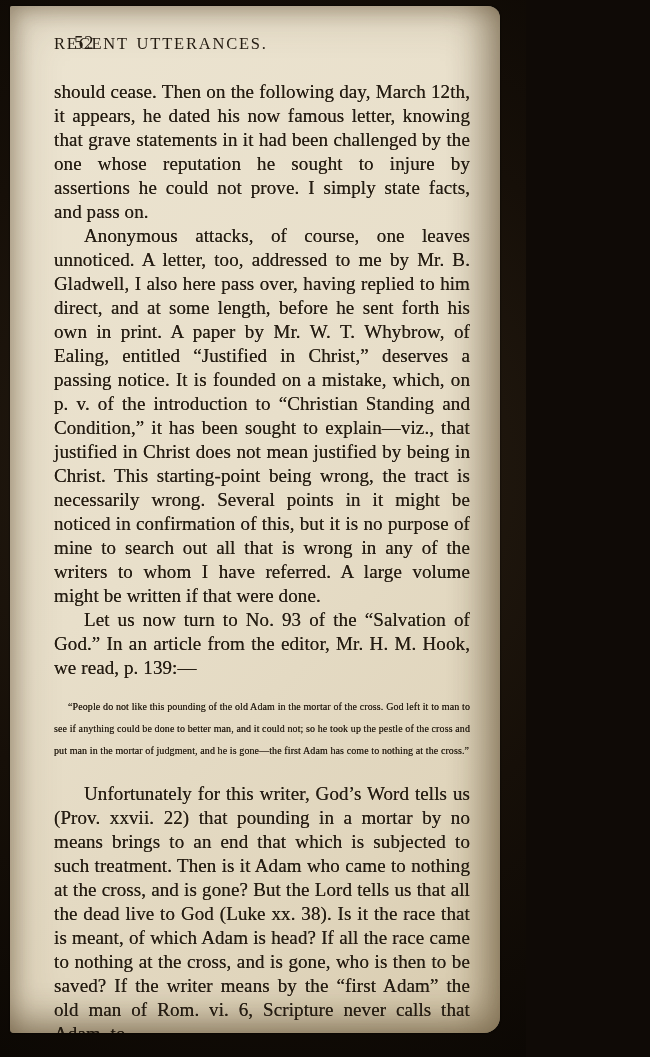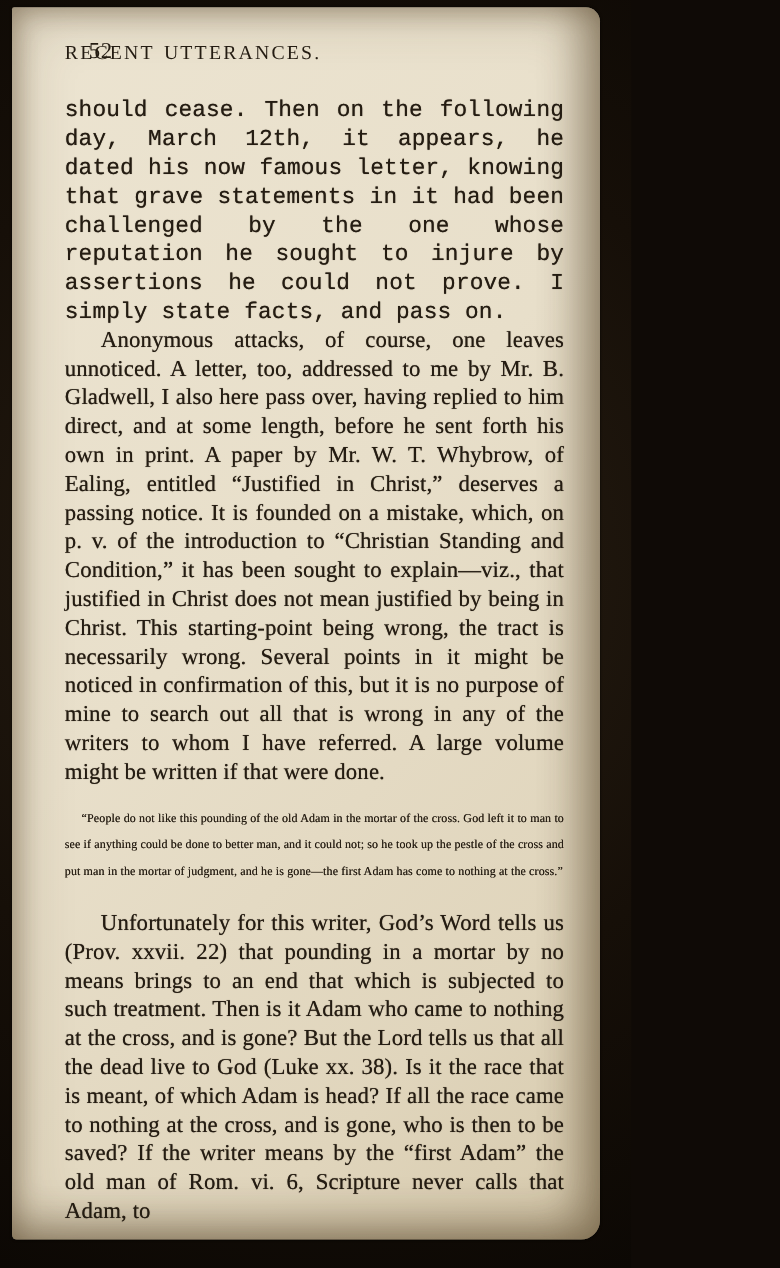--- a/index.html
+++ b/index.html
@@ -61,21 +61,20 @@
     margin: 0;
     font-size: 19px;
     line-height: 24px;
     text-align: justify;
     text-indent: 30px;
     letter-spacing: 0.1px;
     text-shadow: 0 0 0.6px rgba(42, 32, 20, 0.85);
   }
   p.body.first {
     text-indent: 0;
-    font-family: Liberation Mono, monospace;
   }
   .quote {
     margin: 16px 0 20px 0;
     font-size: 10px;
     line-height: 22px;
     text-align: justify;
     text-indent: 14px;
     letter-spacing: 0.1px;
     text-shadow: 0 0 0.5px rgba(42, 32, 20, 0.8);
   }
@@ -88,19 +87,20 @@
 
     <div class="page-header">
       <span class="page-number">52</span>
       <span class="running-title">RECENT UTTERANCES.</span>
     </div>
 
     <p class="body first">should cease.  Then on the following day, March 12th, it appears, he dated his now famous letter, knowing that grave statements in it had been challenged by the one whose reputation he sought to injure by assertions he could not prove.  I simply state facts, and pass on.</p>
 
     <p class="body">Anonymous attacks, of course, one leaves unnoticed.  A letter, too, addressed to me by Mr. B. Gladwell, I also here pass over, having replied to him direct, and at some length, before he sent forth his own in print.  A paper by Mr. W. T. Whybrow, of Ealing, entitled “Justified in Christ,” deserves a passing notice.  It is founded on a mistake, which, on p. v. of the introduction to “Christian Standing and Condition,” it has been sought to explain—viz., that justified in Christ does not mean justified by being in Christ.  This starting-point being wrong, the tract is necessarily wrong.  Several points in it might be noticed in confirmation of this, but it is no purpose of mine to search out all that is wrong in any of the writers to whom I have referred.  A large volume might be written if that were done.</p>
 
+    <p class="body">Let us now turn to No. 93 of the “Salvation of God.” In an article from the editor, Mr. H. M. Hook, we read, p. 139:—</p>
 
     <blockquote class="quote">“People do not like this pounding of the old Adam in the mortar of the cross.  God left it to man to see if anything could be done to better man, and it could not; so he took up the pestle of the cross and put man in the mortar of judgment, and he is gone—the first Adam has come to nothing at the cross.”</blockquote>
 
     <p class="body">Unfortunately for this writer, God’s Word tells us (Prov. xxvii. 22) that pounding in a mortar by no means brings to an end that which is subjected to such treatment.  Then is it Adam who came to nothing at the cross, and is gone?  But the Lord tells us that all the dead live to God (Luke xx. 38).  Is it the race that is meant, of which Adam is head?  If all the race came to nothing at the cross, and is gone, who is then to be saved?  If the writer means by the “first Adam” the old man of Rom. vi. 6, Scripture never calls that Adam, to</p>
 
   </div>
 </div>
 
 </body></html>

